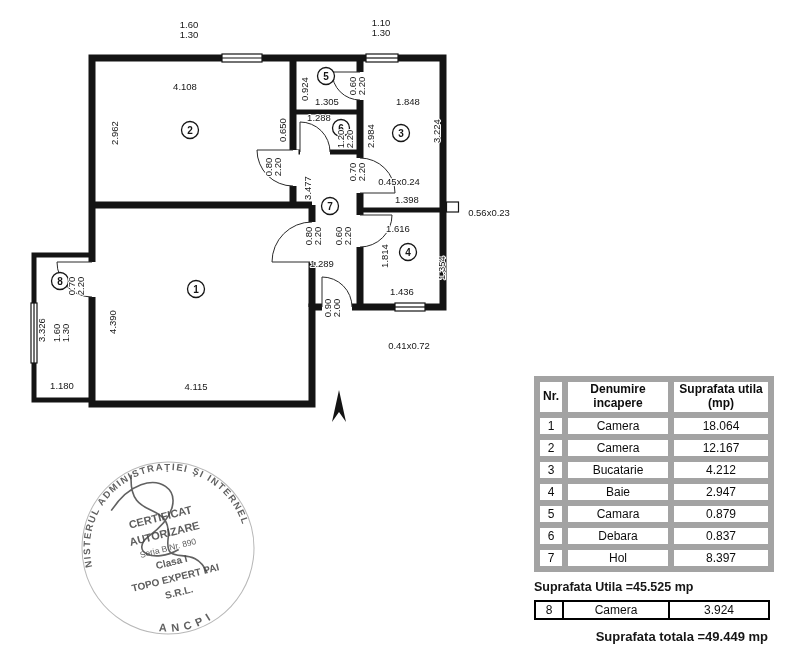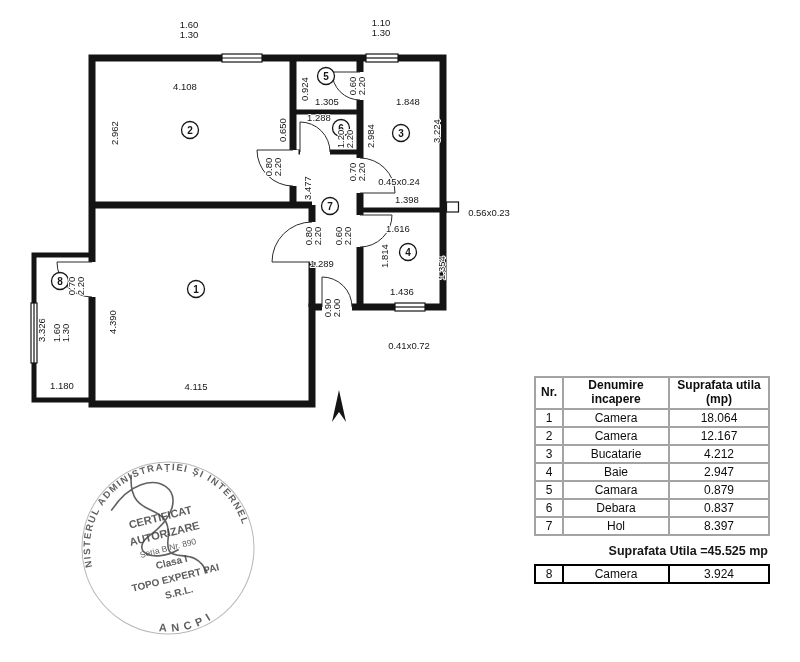--- a/index.html
+++ b/index.html
@@ -25,31 +25,31 @@
   .stamp-anc  { font-size:11px;  font-weight:bold; fill:#4b4b4b; letter-spacing:5px; }
   .stamp-line { fill:#474747; text-anchor:middle; }
   .sl-big   { font-size:11px; font-weight:bold; }
   .sl-small { font-size:8.5px; }
   .sl-med   { font-size:10px; font-weight:bold; }
 
   
   .table-block { position:absolute; left:534px; top:376px; width:234px; }
   table { border-collapse:collapse; width:234px; table-layout:fixed;
           font-size:12px; color:#0d0d0d; }
-  th, td { border:2px solid #a3a3a3; padding:1px 2px; text-align:center;
+  th, td { border:6px solid #a3a3a3; padding:1px 2px; text-align:center;
            overflow:hidden; white-space:nowrap; }
   th { font-weight:bold; line-height:1.15; }
   .col-nr   { width:28px; }
   .col-name { width:106px; }
   .col-area { width:100px; }
   .rooms-table { border:1.5px solid #000; }
   .balcony-table { margin-top:0; border:2px solid #000; }
   .balcony-table td { border:2px solid #000; }
   .subtotal-line {
-    margin:8px 0 6px 0; text-align:right; font-size:12.5px; font-weight:bold;
+    margin:8px 0 6px 0; text-align:left; font-size:12.5px; font-weight:bold;
   }
   .total-line {
     margin-top:9px; text-align:right; font-size:13px; font-weight:bold;
   }
 </style>
 </head>
 <body>
 
 <div class="page">
 
@@ -305,14 +305,15 @@
         </colgroup>
       <tbody>
         <tr>
           <td>8</td>
           <td>Camera</td>
           <td>3.924</td>
         </tr>
       </tbody>
     </table>
 
+    <div class="total-line">Suprafata totala =49.449 mp</div>
   </div>
 </div>
 
 </body></html>

